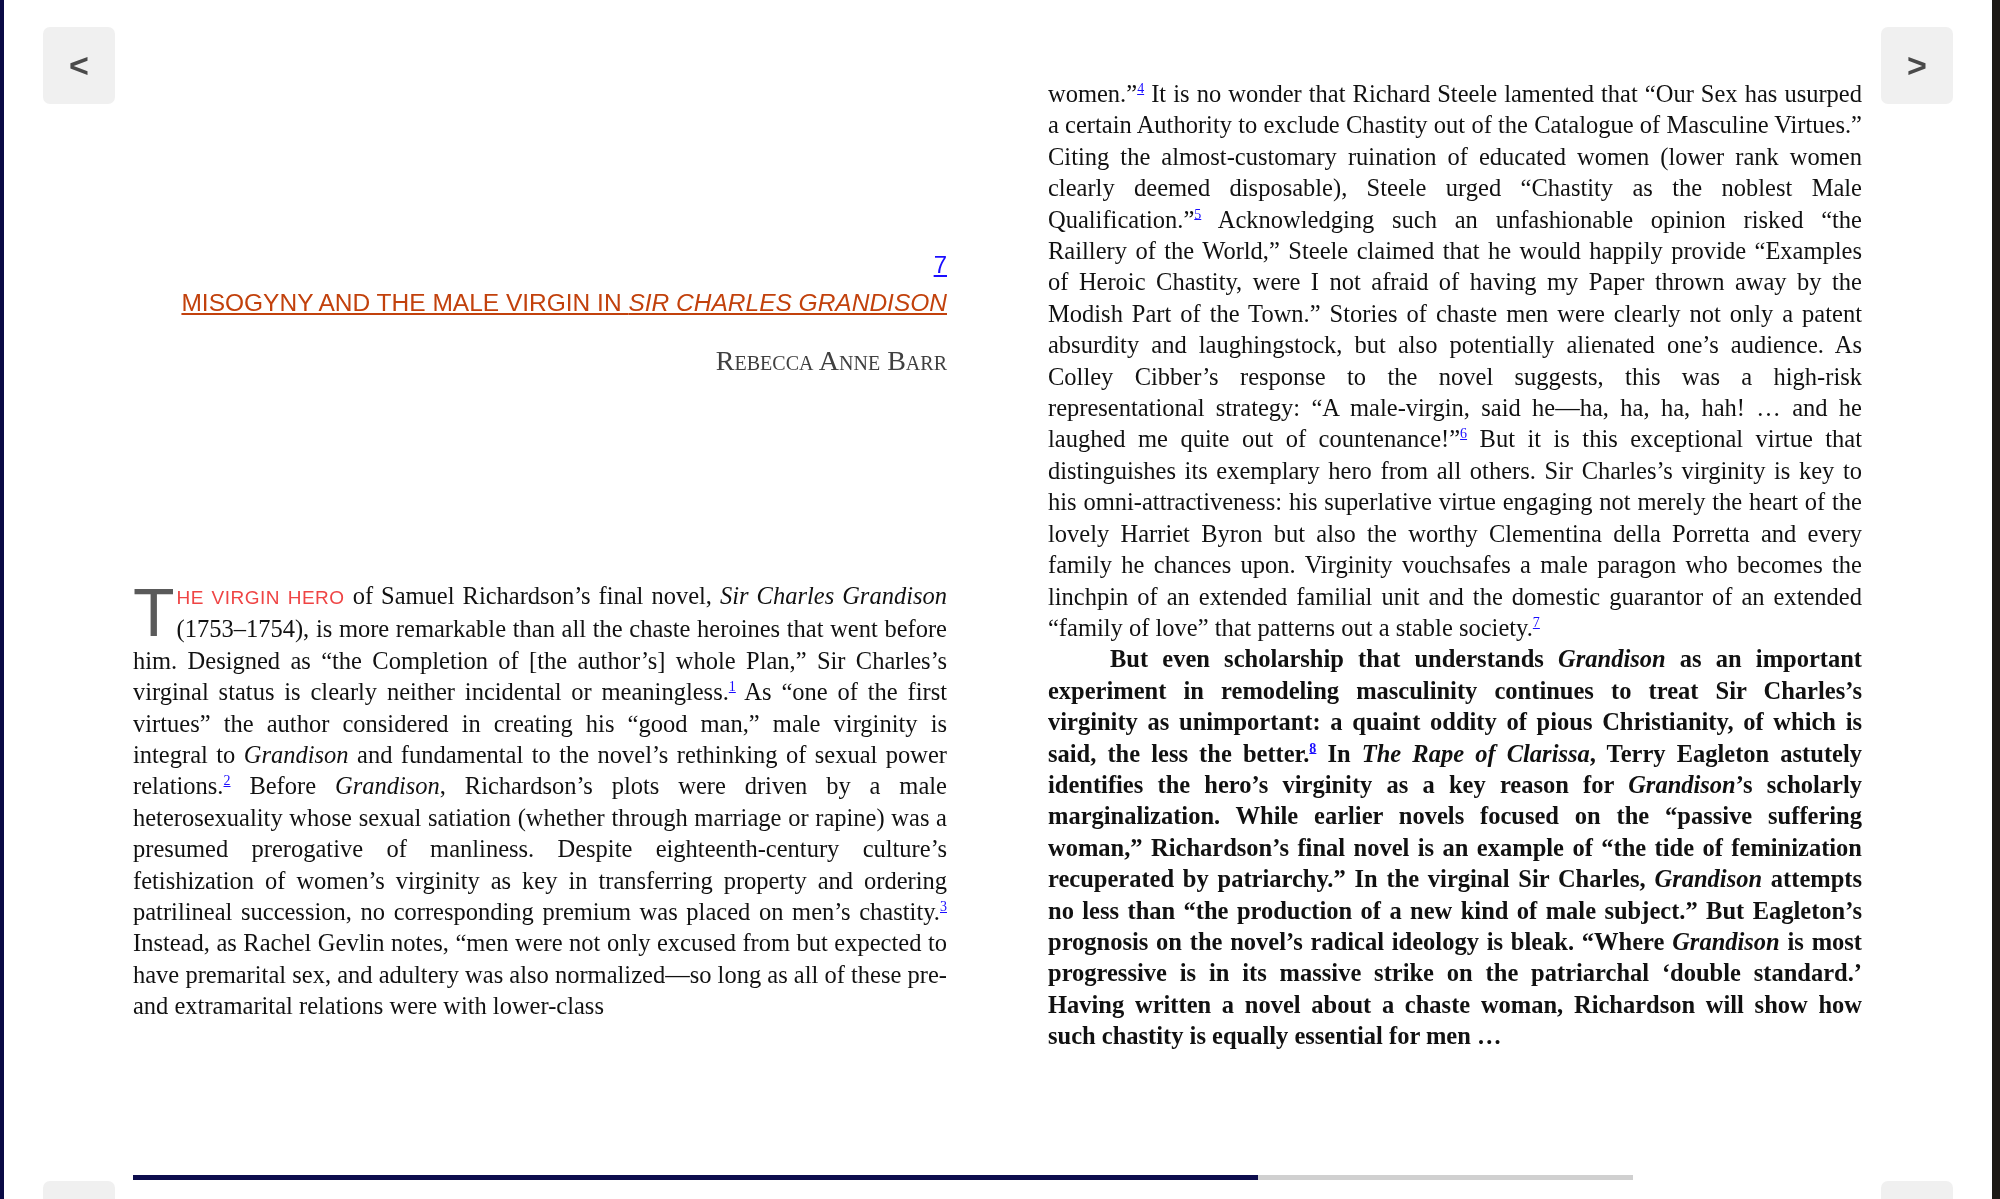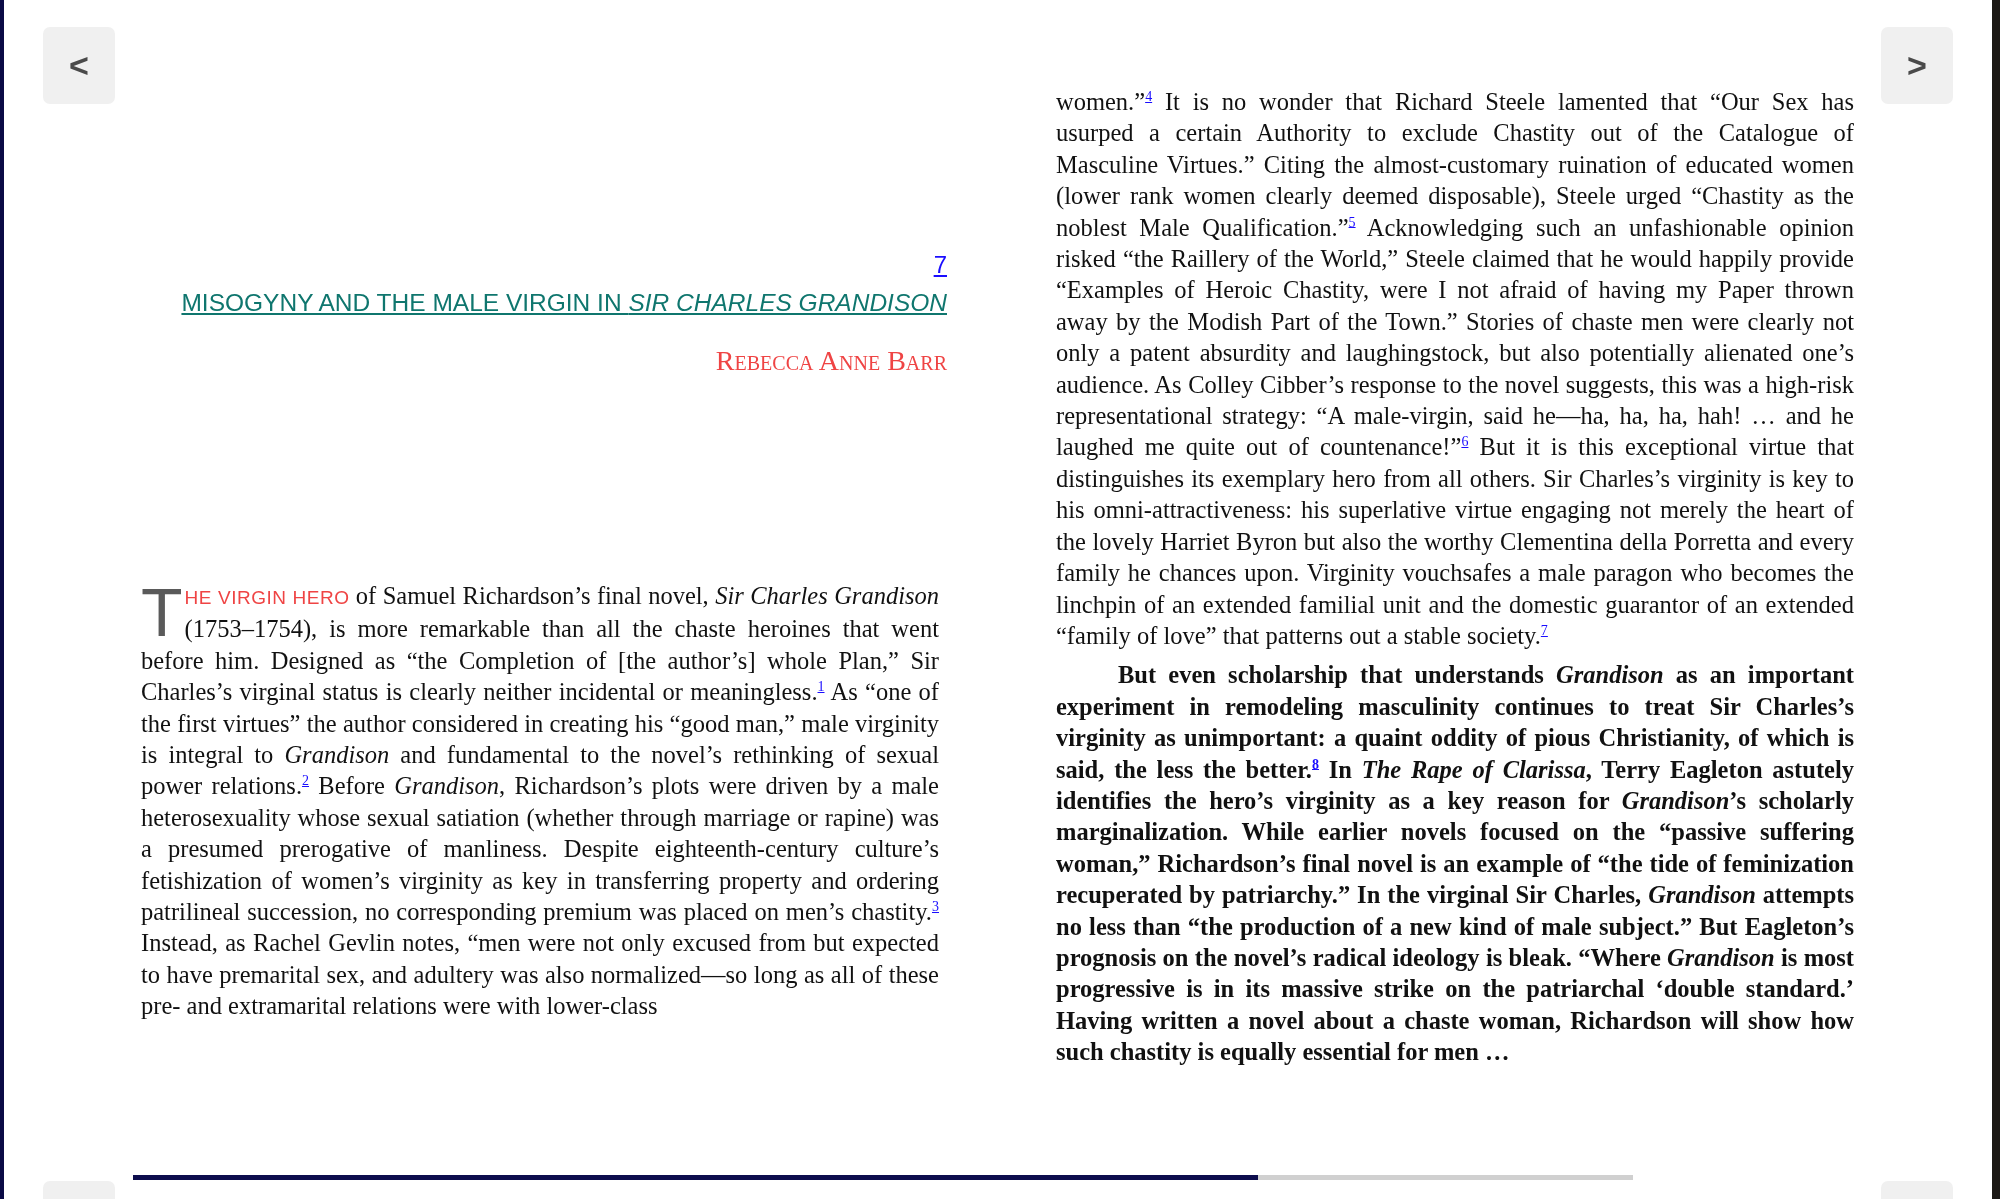--- a/index.html
+++ b/index.html
@@ -25,32 +25,32 @@
     position:absolute; width:814px;
     font-size:24.5px; line-height:31.4px; color:#111;
     text-align:justify;
   }
   .col-left { left:133px; top:250px; }
   .col-right { left:1048px; top:78px; }
 
   .page-num { text-align:right; font-family:"Liberation Sans", sans-serif; font-size:24px; line-height:30px; margin-top:0; }
   .page-num a { color:#1a0dff; text-decoration:underline; }
   .chapter-title { text-align:right; font-family:"Liberation Sans", sans-serif; font-size:24.5px; line-height:34px; margin-top:6px; }
-  .chapter-title a { color:#0f766e; text-decoration:underline; }
-  .author { text-align:right; color:#ef4444; font-size:28px; line-height:34px; margin-top:24px; font-variant:small-caps; letter-spacing:0; }
+  .chapter-title a { color:#c2410c; text-decoration:underline; }
+  .author { text-align:right; color:#404040; font-size:28px; line-height:34px; margin-top:24px; font-variant:small-caps; letter-spacing:0; }
 
   .body-text { margin-top:202px; }
   .dropcap {
     float:left; font-family:"Liberation Sans", sans-serif; color:#5a5a5a;
     font-size:68px; line-height:56px; margin-top:4px; margin-right:2px; height:58px;
   }
   .smallcaps { font-family:"Liberation Sans", sans-serif; color:#ef4444; font-size:19px; letter-spacing:0.5px; }
   .fn { font-size:14px; vertical-align:super; line-height:0; }
   .fn a { color:#1a0dff; text-decoration:underline; }
-  p { margin:8px; }
+  p { margin:0; }
   .indent { text-indent:62px;font-weight:bold; }
 
   .progress {
     position:absolute; left:133px; top:1175px; width:1500px; height:5px; background:#d0d0d0;
   }
   .progress-fill { height:5px; background:#0d0d4d; }
 </style>
 </head>
 <body>
 

